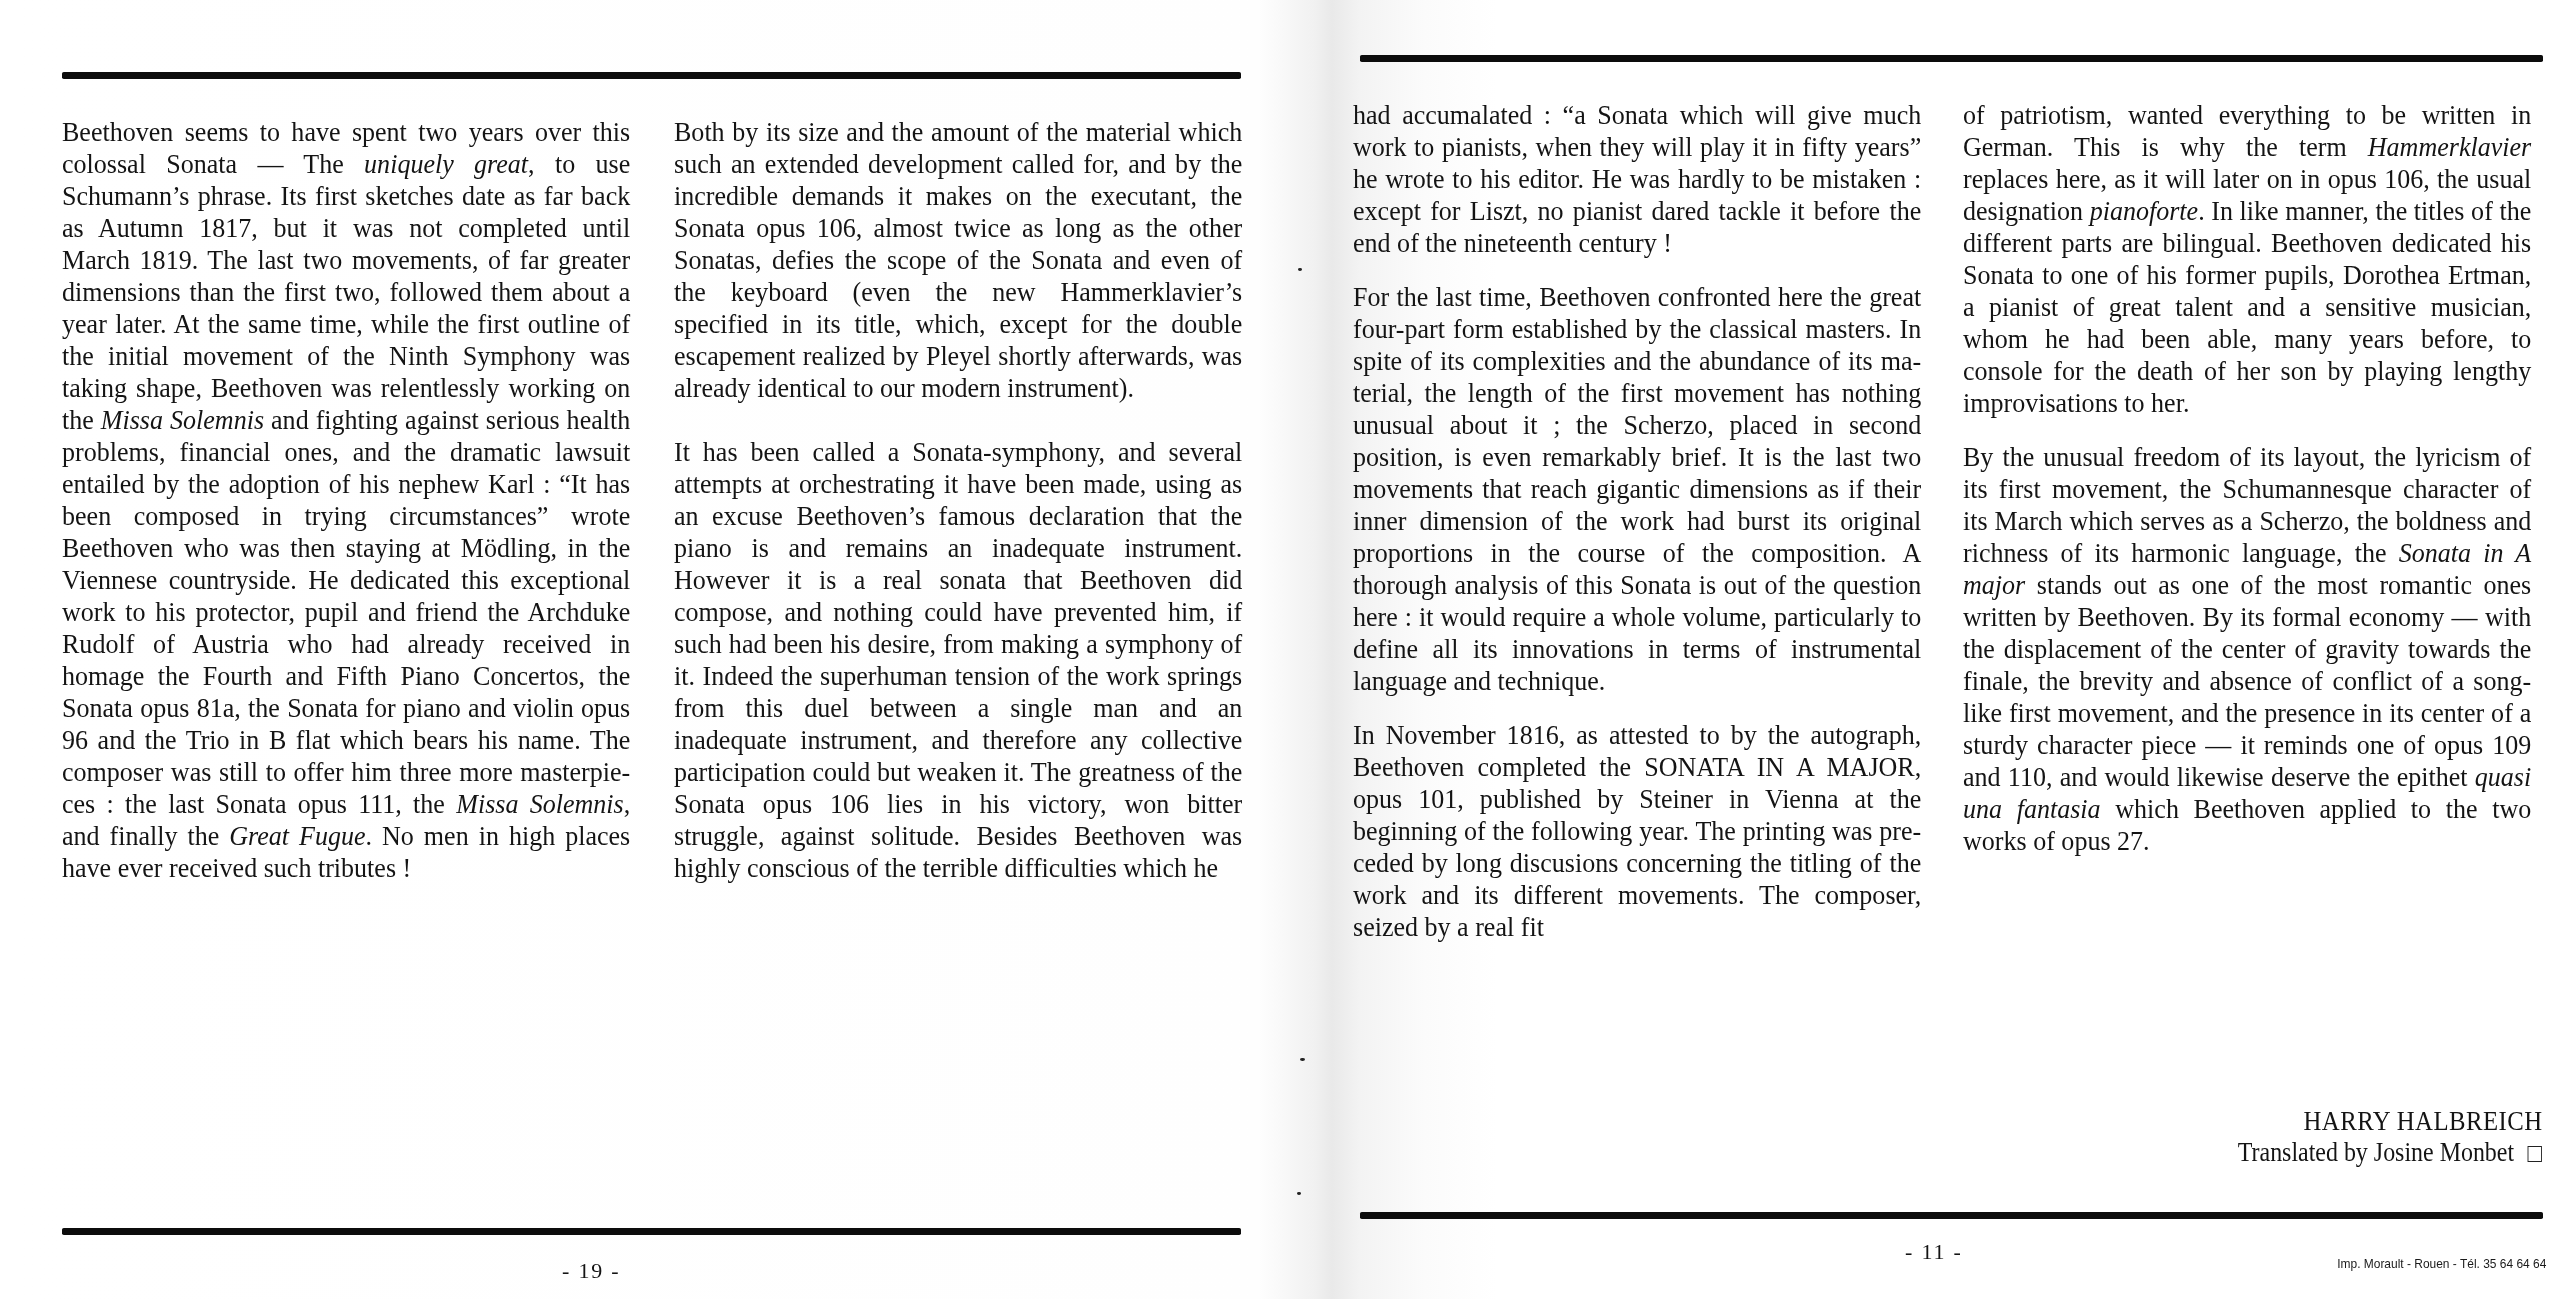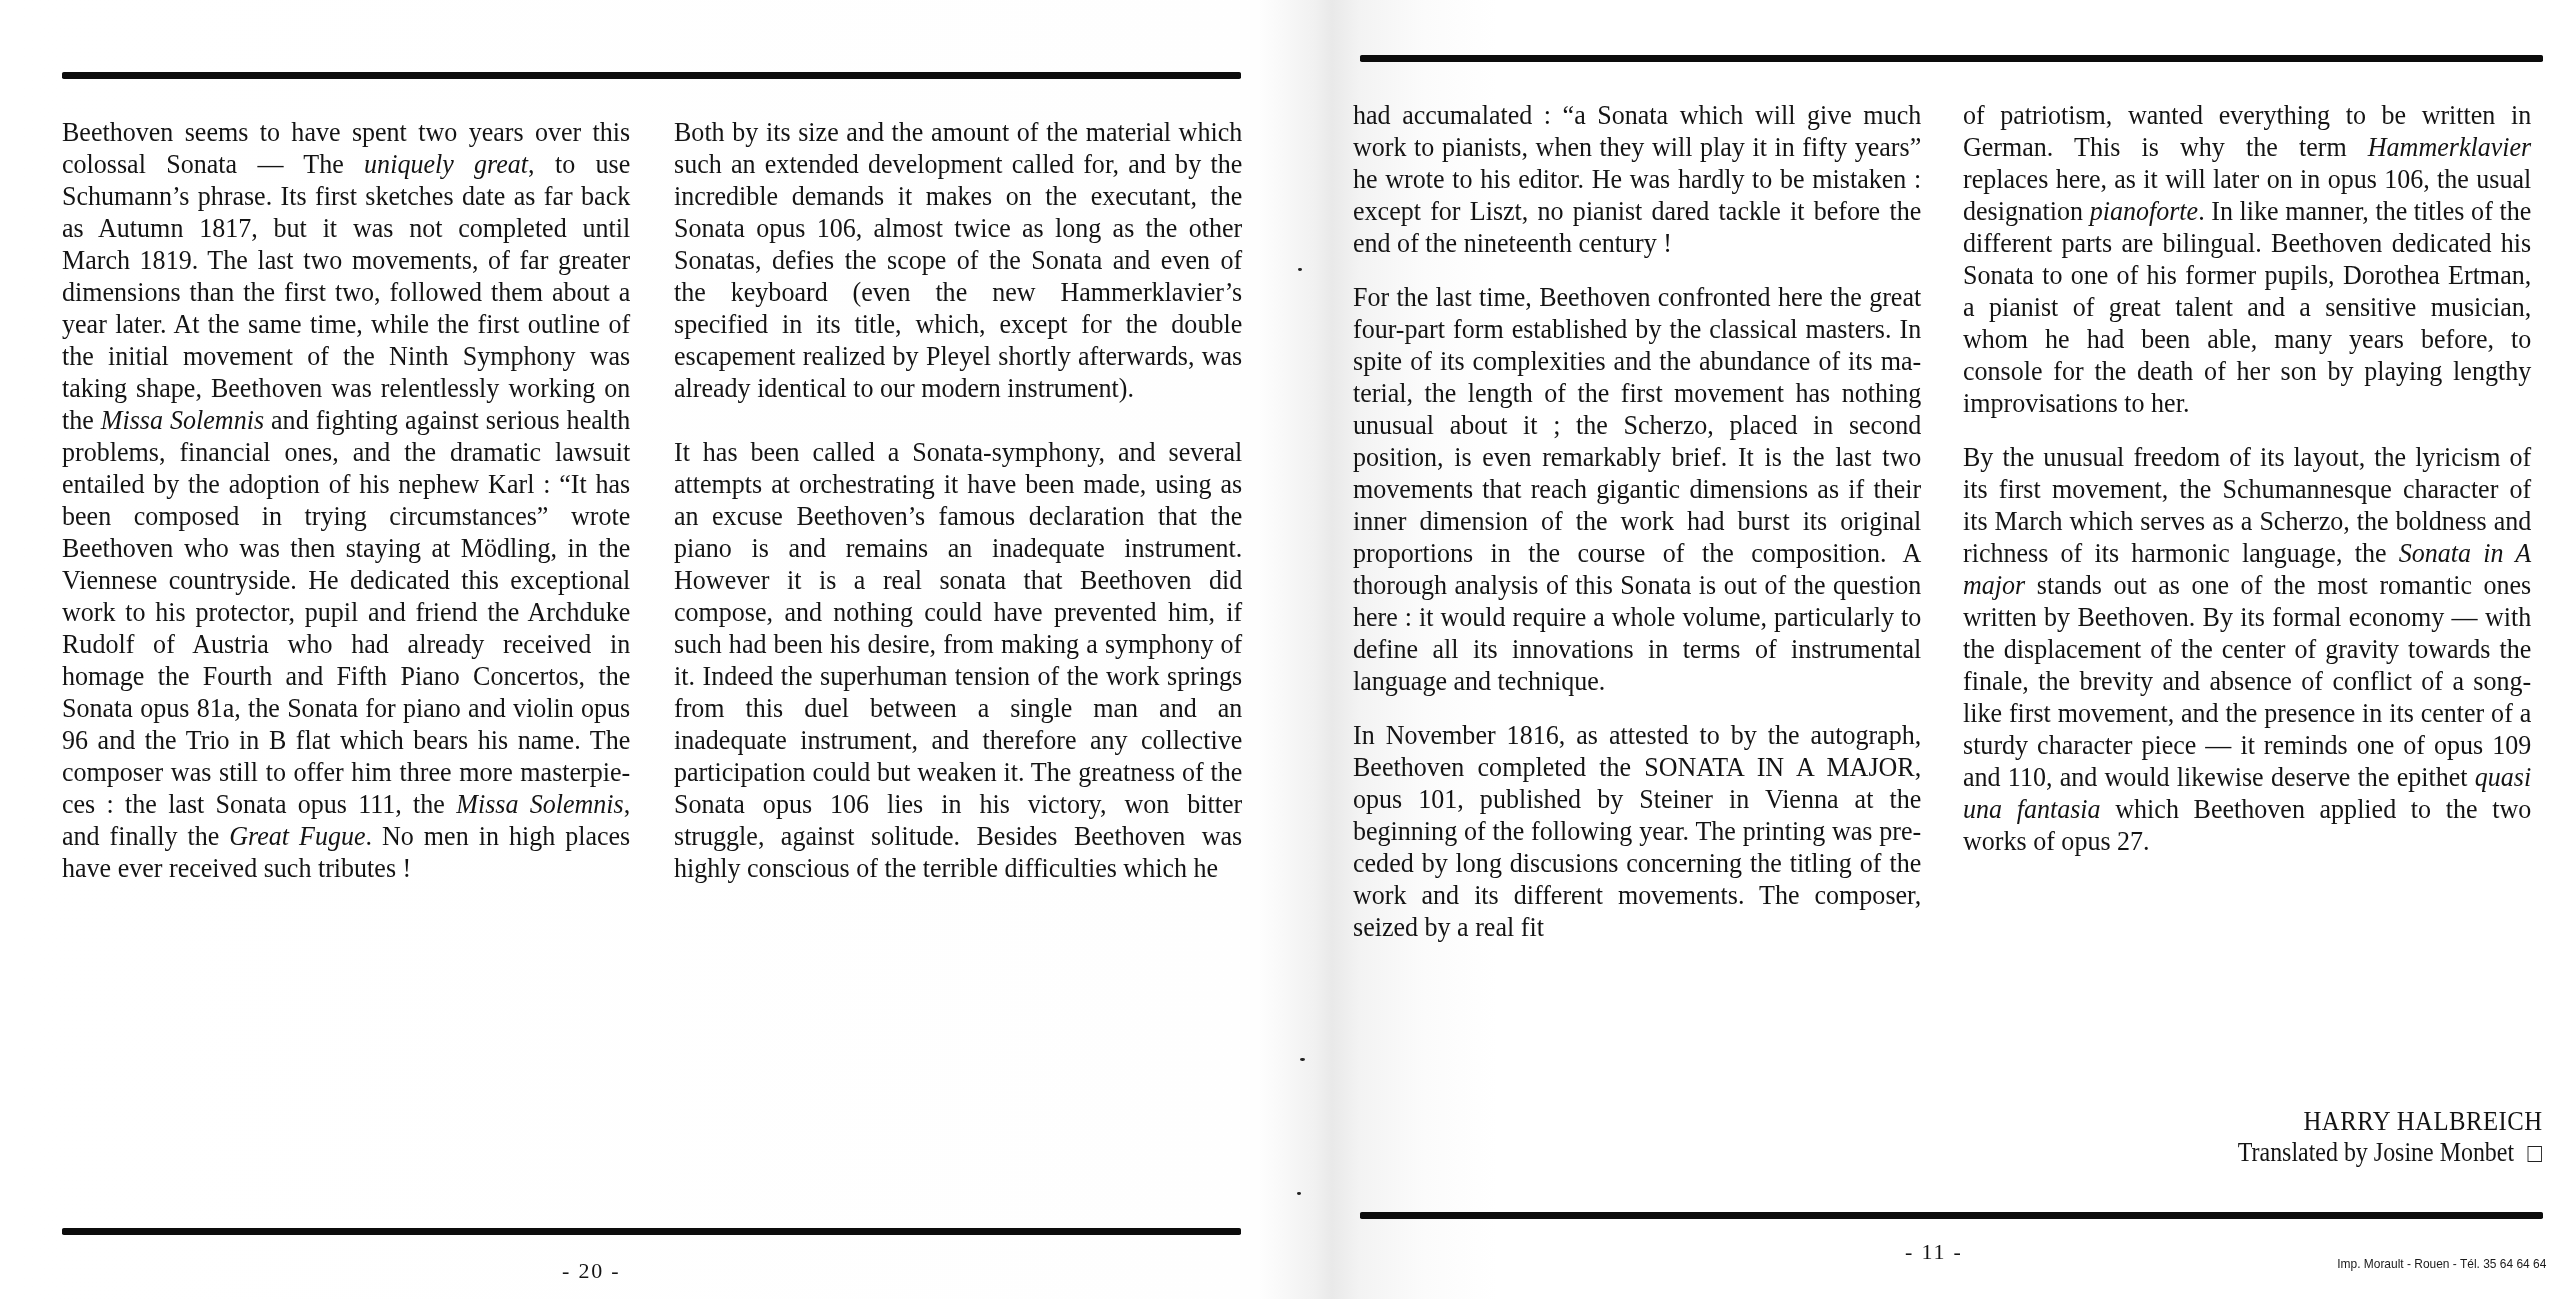--- a/index.html
+++ b/index.html
@@ -85,21 +85,21 @@
 
     <div class="col col-1">
         <p><span>Beethoven seems to have spent two years over this colossal Sonata — The </span><em>uniquely great</em><span>, to use Schumann’s phrase. Its first sketches date as far back as Autumn 1817, but it was not completed until March 1819. The last two movements, of far greater dimensions than the first two, followed them about a year later. At the same time, while the first outline of the initial movement of the Ninth Symphony was taking shape, Beethoven was relent­lessly working on the </span><em>Missa Solemnis</em><span> and fighting against serious health problems, financial ones, and the dramatic lawsuit entailed by the adoption of his nephew Karl : “It has been composed in trying circumstances” wrote Beethoven who was then staying at Mödling, in the Vien­nese countryside. He dedicated this excep­tional work to his protector, pupil and friend the Archduke Rudolf of Austria who had already received in homage the Fourth and Fifth Piano Concertos, the Sonata opus 81a, the Sonata for piano and violin opus 96 and the Trio in B flat which bears his name. The composer was still to offer him three more masterpie­ces : the last Sonata opus 111, the </span><em>Missa Solemnis</em><span>, and finally the </span><em>Great Fugue</em><span>. No men in high places have ever received such tributes !</span></p>
       </div>
     <div class="col col-2">
         <p><span>Both by its size and the amount of the material which such an extended devel­opment called for, and by the incredible demands it makes on the executant, the Sonata opus 106, almost twice as long as the other Sonatas, defies the scope of the Sonata and even of the keyboard (even the new Hammerklavier’s specified in its title, which, except for the double escape­ment realized by Pleyel shortly after­wards, was already identical to our mod­ern instrument).</span></p>
         <p><span>It has been called a Sonata-symphony, and several attempts at orchestrating it have been made, using as an excuse Beet­hoven’s famous declaration that the piano is and remains an inadequate instrument. However it is a real sonata that Beet­hoven did compose, and nothing could have prevented him, if such had been his desire, from making a symphony of it. Indeed the superhuman tension of the work springs from this duel between a single man and an inadequate instru­ment, and therefore any collective partic­ipation could but weaken it. The great­ness of the Sonata opus 106 lies in his victory, won bitter struggle, against soli­tude. Besides Beethoven was highly con­scious of the terrible difficulties which he</span></p>
       </div>
 
     <div class="rule rule-bottom-left"></div>
-    <div class="page-number pn-left">- 20 -</div>
+    <div class="page-number pn-left">- 19 -</div>
   </div>
 
   <div class="page page-right">
     <div class="rule rule-top-right"></div>
 
     <div class="col col-3">
         <p><span>had accumalated : “a Sonata which will give much work to pianists, when they will play it in fifty years” he wrote to his editor. He was hardly to be mistaken : except for Liszt, no pianist dared tackle it before the end of the nineteenth century !</span></p>
         <p><span>For the last time, Beethoven confronted here the great four-part form established by the classical masters. In spite of its complexities and the abundance of its ma­terial, the length of the first movement has nothing unusual about it ; the Scherzo, placed in second position, is even remark­ably brief. It is the last two movements that reach gigantic dimensions as if their inner dimension of the work had burst its original proportions in the course of the composition. A thorough analysis of this Sonata is out of the question here : it would require a whole volume, particular­ly to define all its innovations in terms of instrumental language and technique.</span></p>
         <p><span>In November 1816, as attested to by the autograph, Beethoven completed the SO­NATA IN A MAJOR, opus 101, published by Steiner in Vienna at the beginning of the following year. The printing was pre­ceded by long discusions concerning the titling of the work and its different move­ments. The composer, seized by a real fit</span></p>
       </div>

